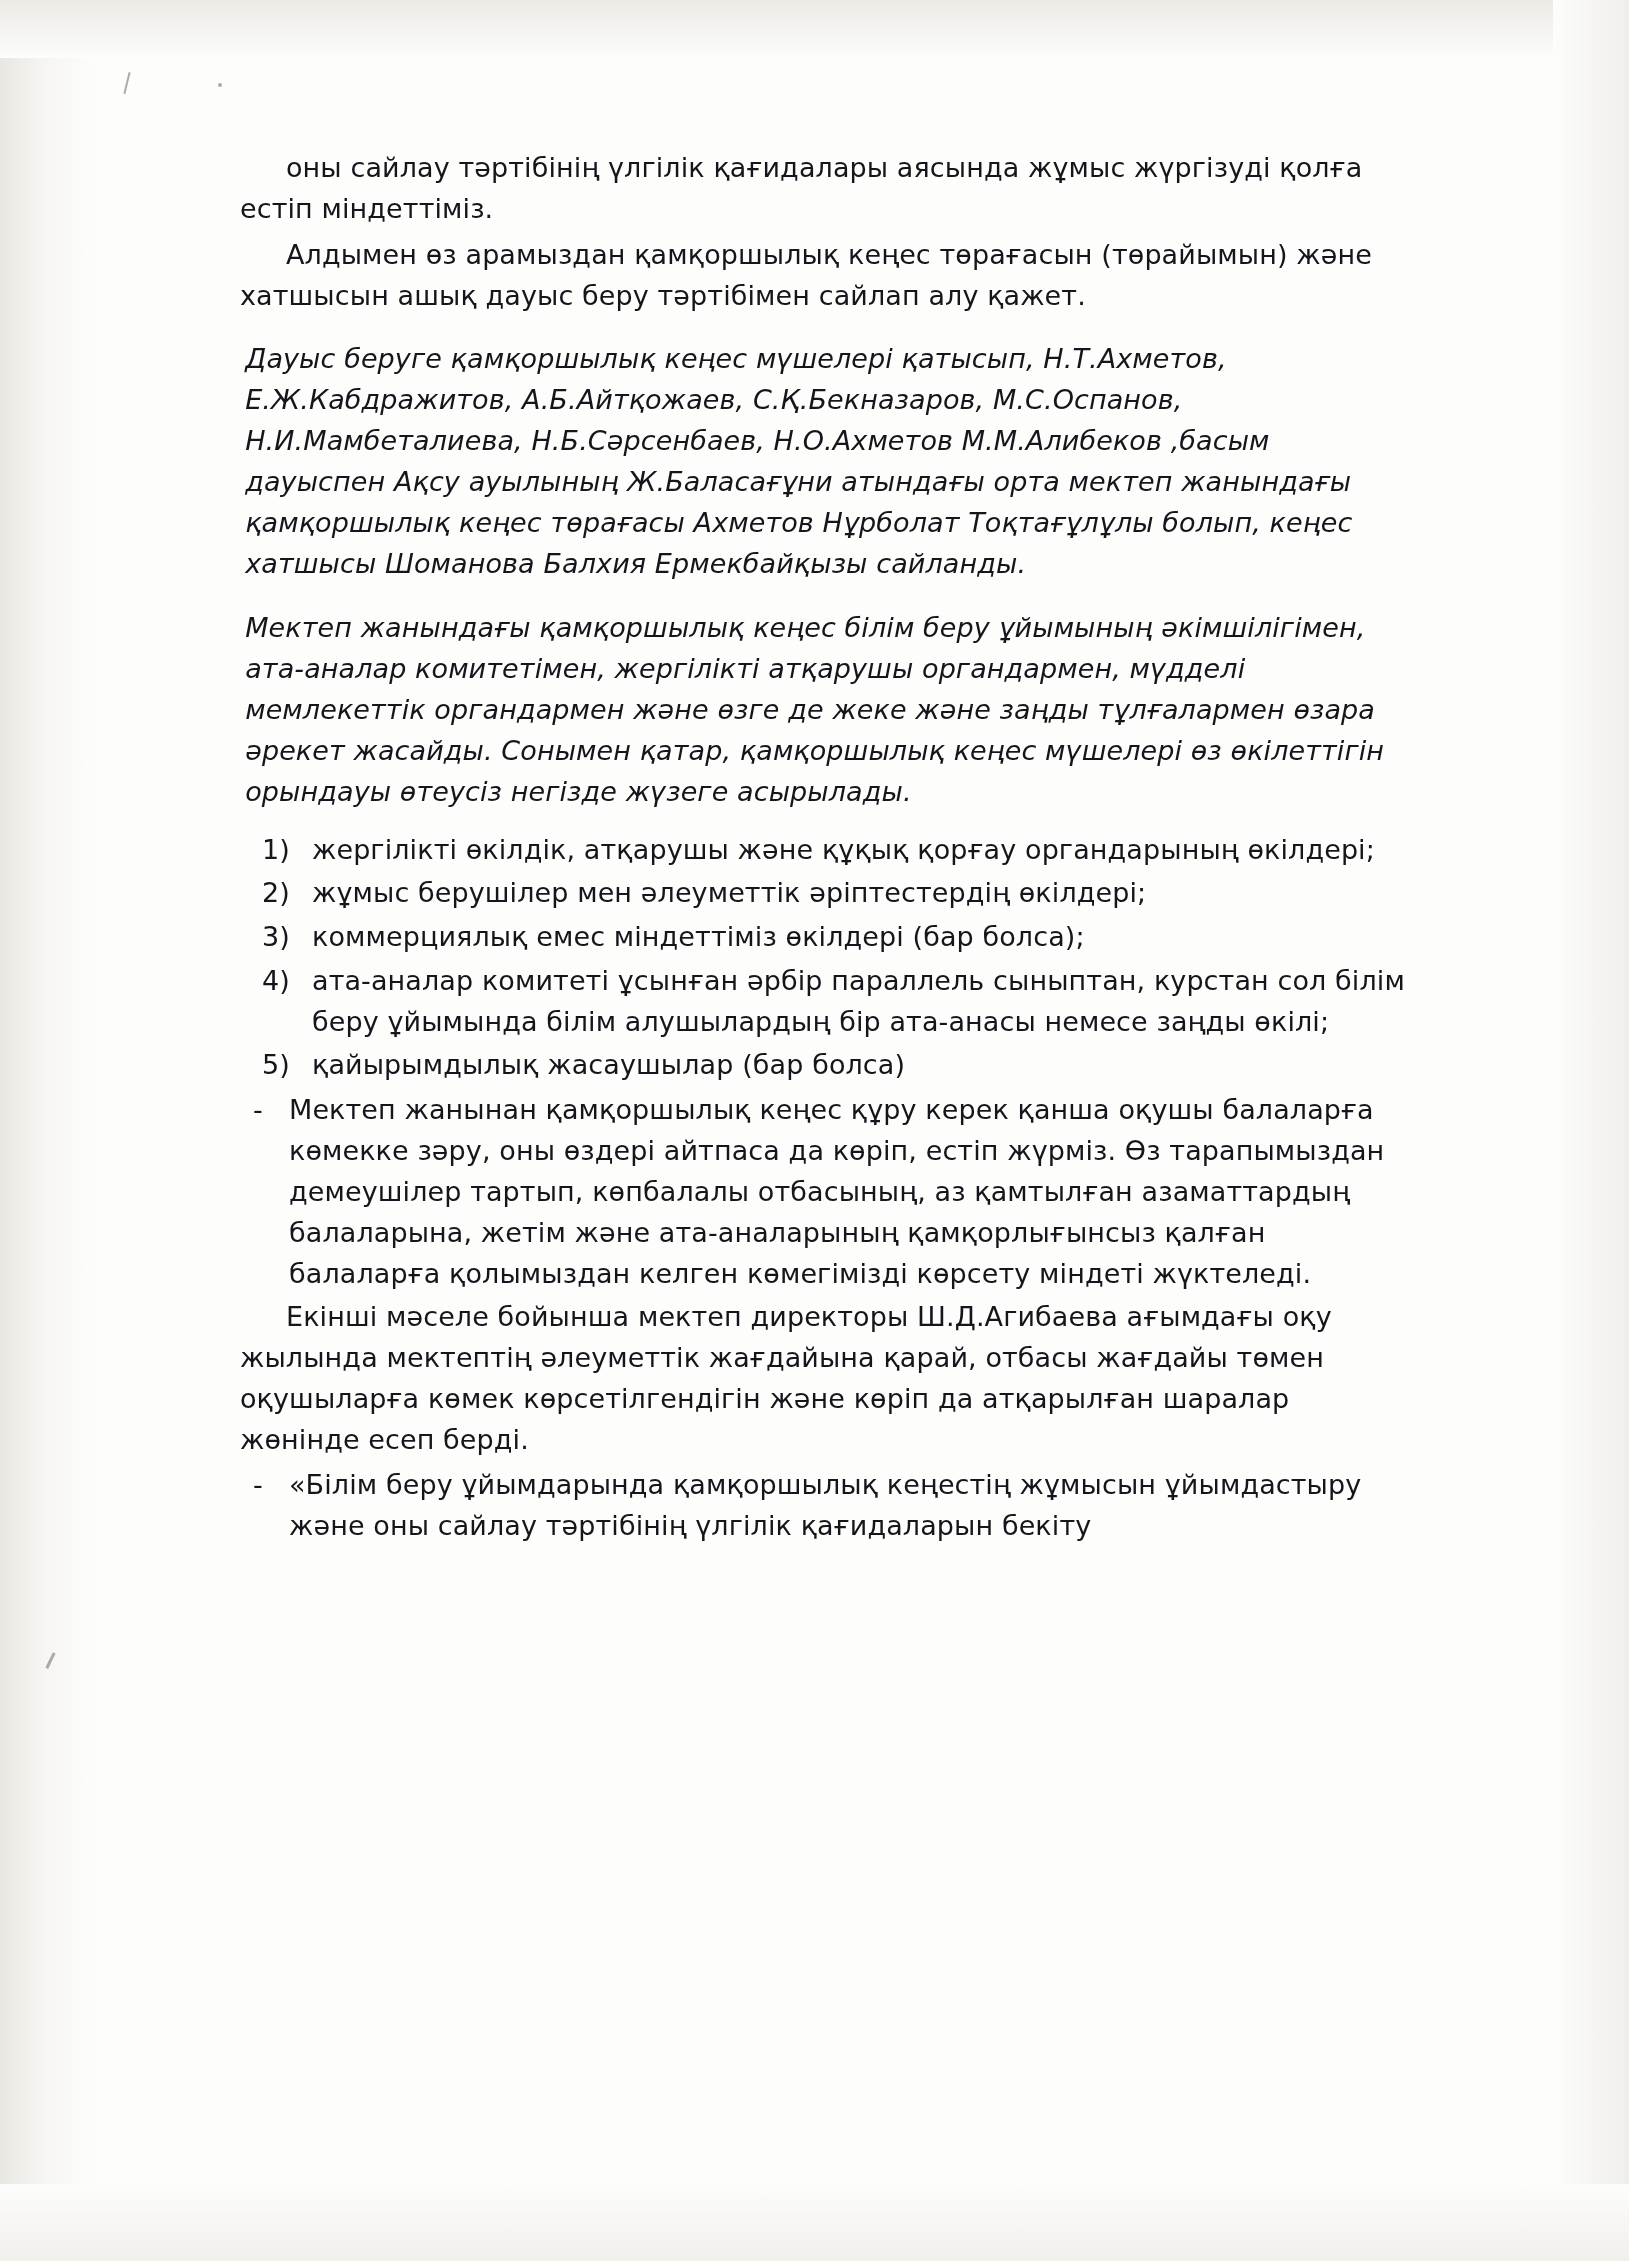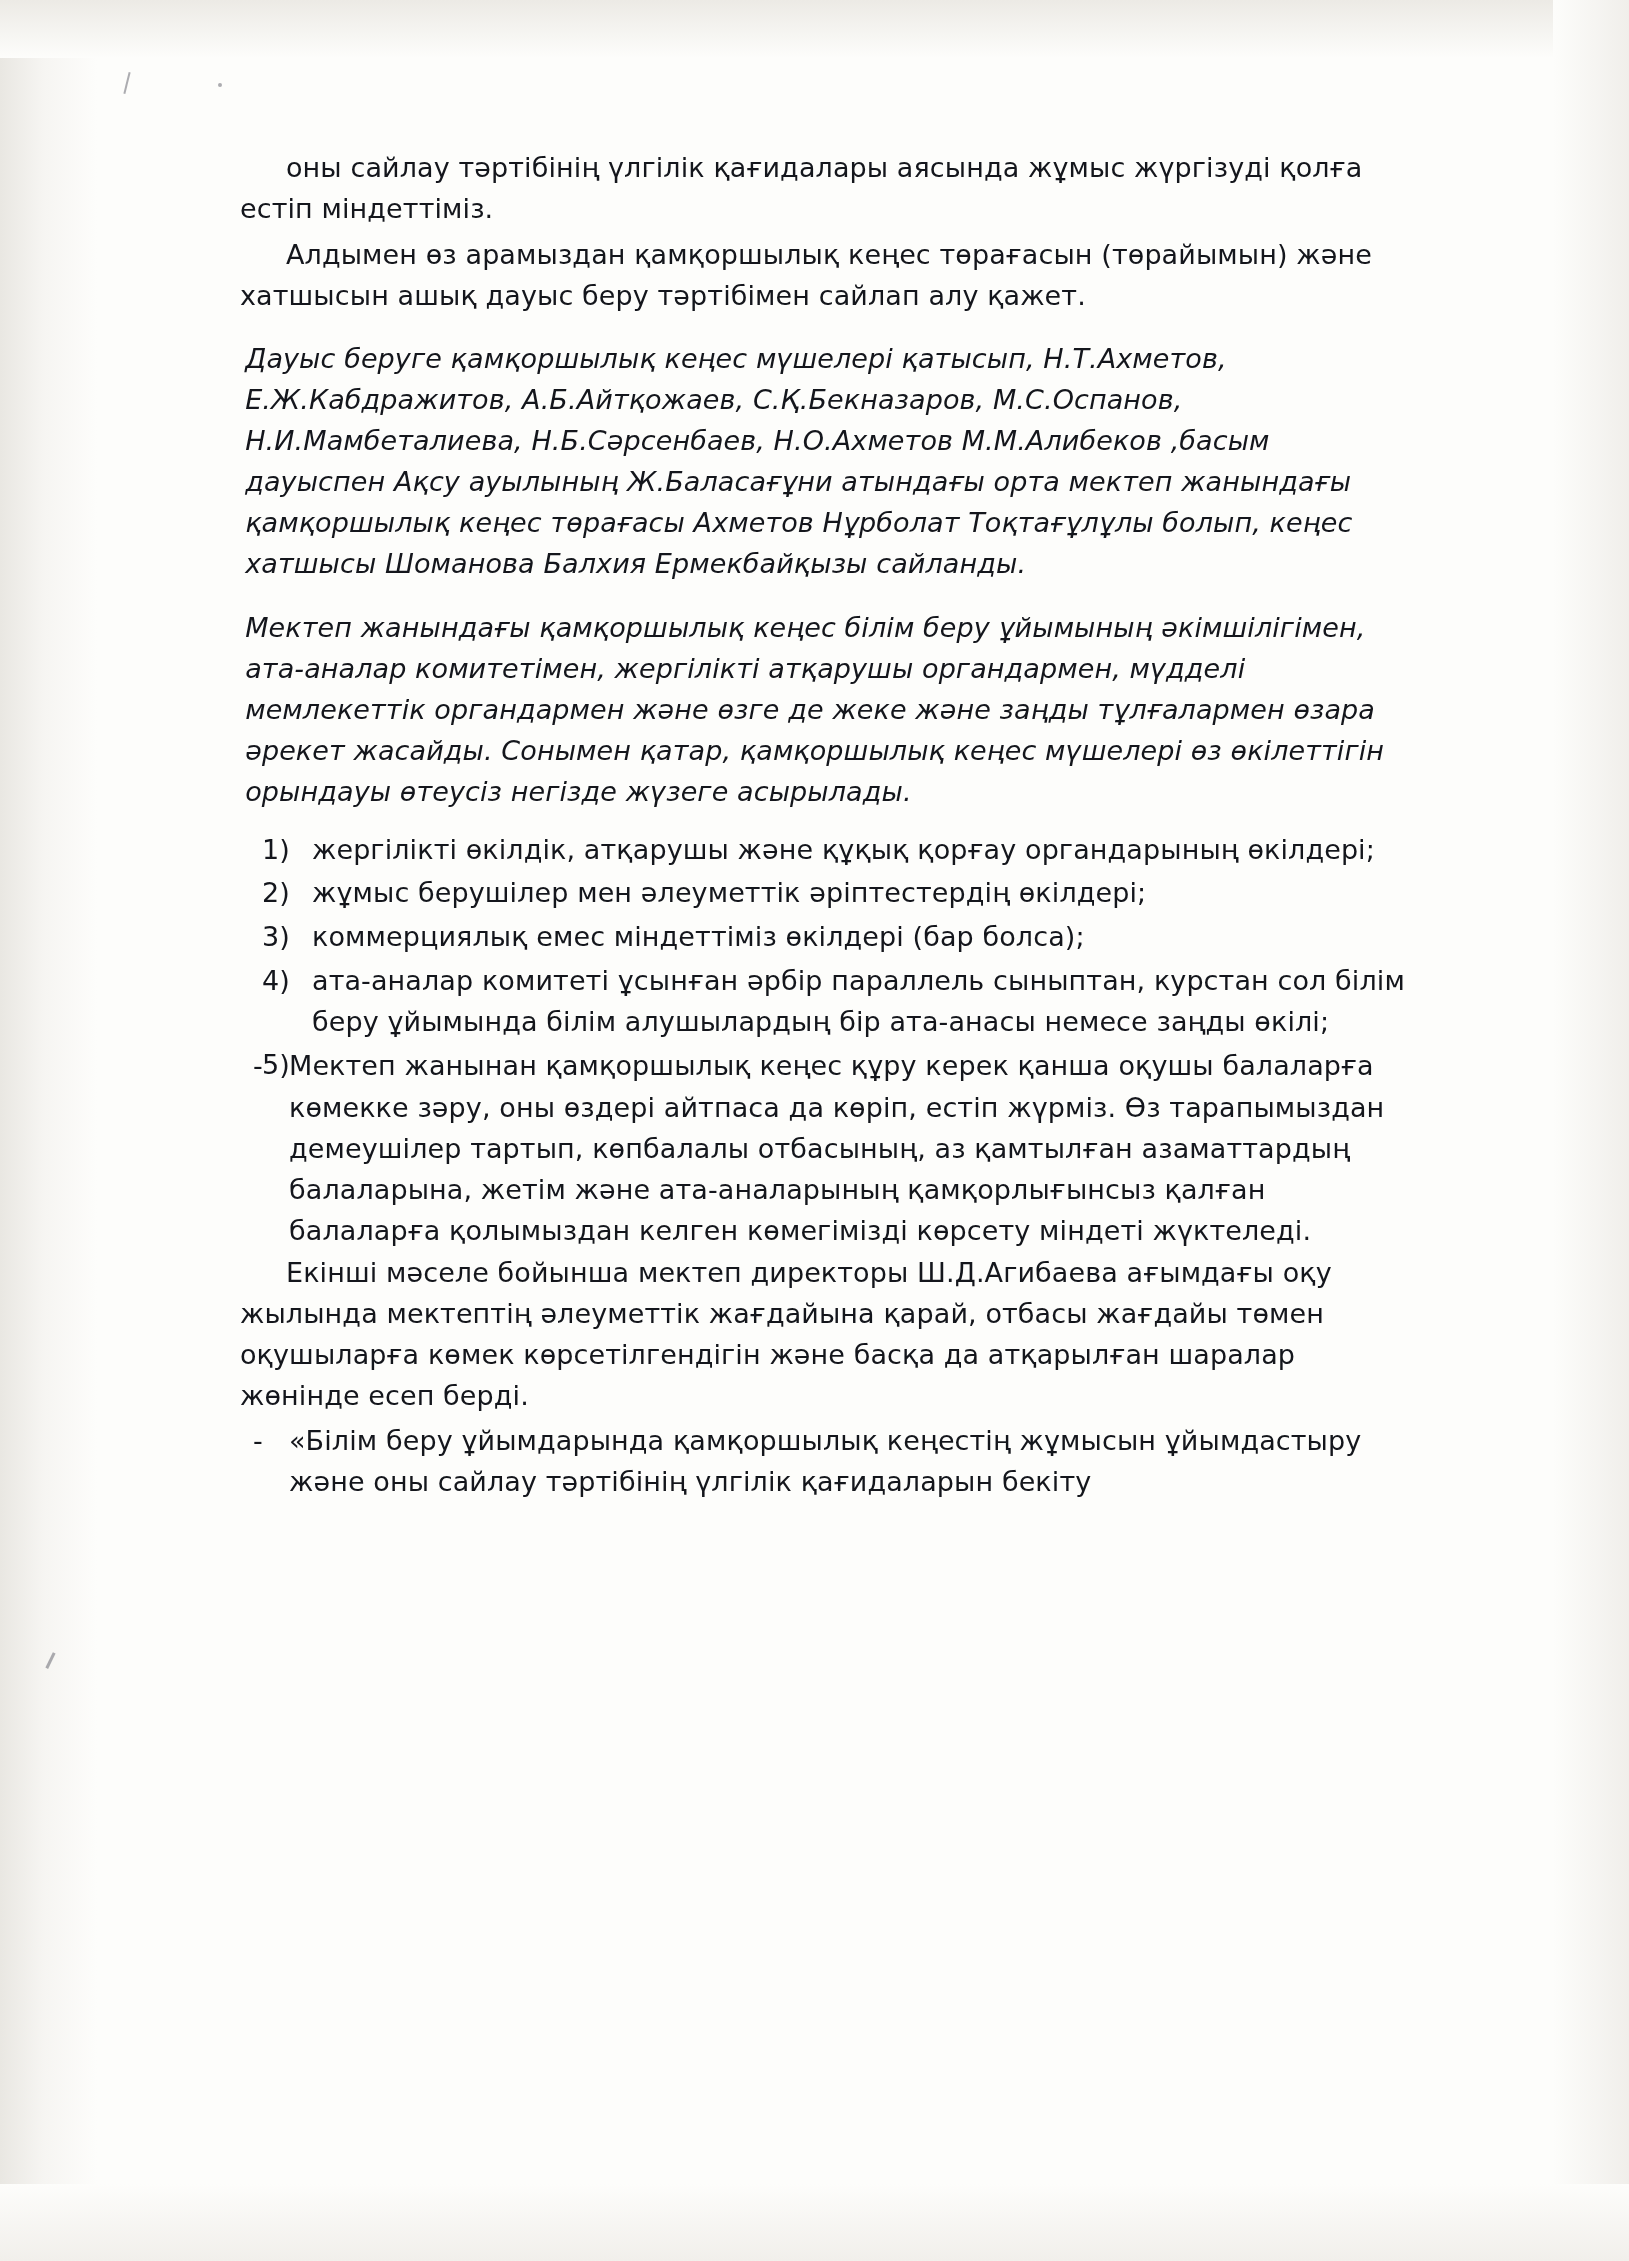--- a/index.html
+++ b/index.html
@@ -155,31 +155,32 @@
       <li>
         <span class="marker">3)</span>
         <span>коммерциялық емес міндеттіміз өкілдері (бар болса);</span>
       </li>
       <li>
         <span class="marker">4)</span>
         <span>ата-аналар комитеті ұсынған әрбір параллель сыныптан, курстан сол білім беру ұйымында білім алушылардың бір ата-анасы немесе заңды өкілі;</span>
       </li>
       <li>
         <span class="marker">5)</span>
+        <span>қайырымдылық жасаушылар (бар болса)</span>
       </li>
     </ol>
 
     <ul class="dashed">
       <li>
         <span class="marker">-</span>
         <span>Мектеп жанынан қамқоршылық кеңес құру керек қанша оқушы балаларға көмекке зәру, оны өздері айтпаса да көріп, естіп жүрміз. Өз тарапымыздан демеушілер тартып, көпбалалы отбасының, аз қамтылған азаматтардың балаларына, жетім және ата-аналарының қамқорлығынсыз қалған балаларға қолымыздан келген көмегімізді көрсету міндеті жүктеледі.</span>
       </li>
     </ul>
 
-    <p class="tail-para">Екінші мәселе бойынша мектеп директоры Ш.Д.Агибаева ағымдағы оқу жылында мектептің әлеуметтік жағдайына қарай, отбасы жағдайы төмен оқушыларға көмек көрсетілгендігін және басқа да атқарылған шаралар жөнінде есеп берді.</p>
+    <p class="tail-para">Екінші мәселе бойынша мектеп директоры Ш.Д.Агибаева ағымдағы оқу жылында мектептің әлеуметтік жағдайына қарай, отбасы жағдайы төмен оқушыларға көмек көрсетілгендігін және көріп да атқарылған шаралар жөнінде есеп берді.</p>
 
     <ul class="dashed">
       <li>
         <span class="marker">-</span>
         <span>«Білім беру ұйымдарында қамқоршылық кеңестің жұмысын ұйымдастыру және оны сайлау тәртібінің үлгілік  қағидаларын бекіту</span>
       </li>
     </ul>
 
   </div>
 </div>

